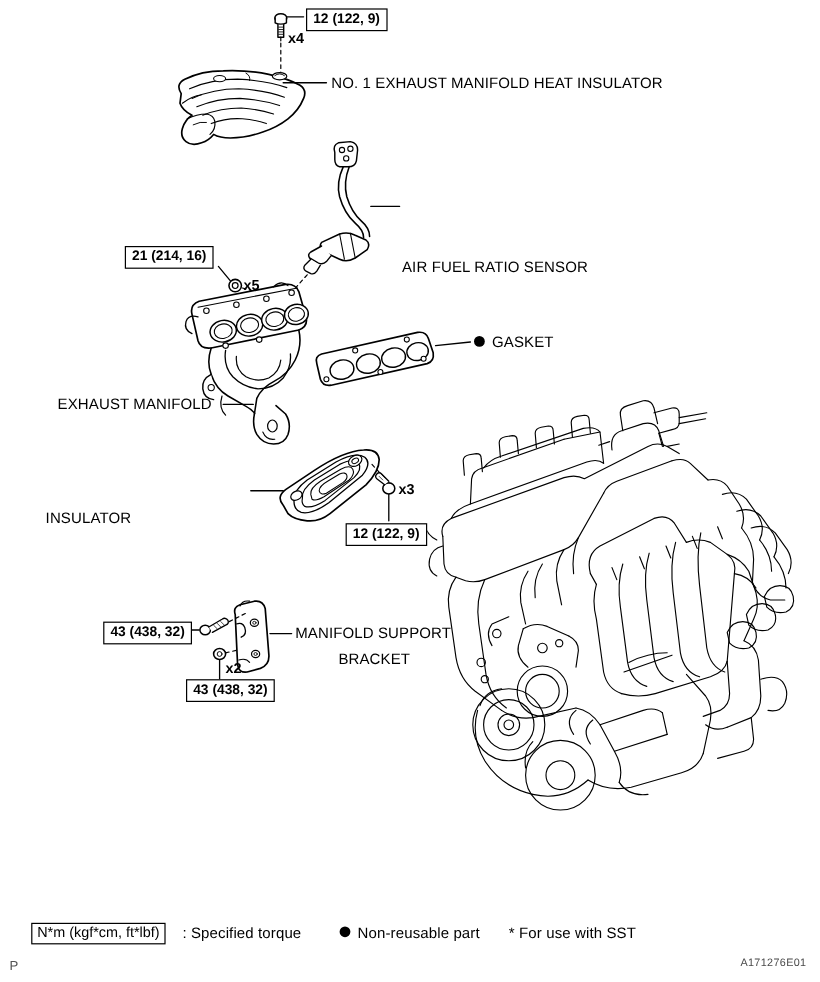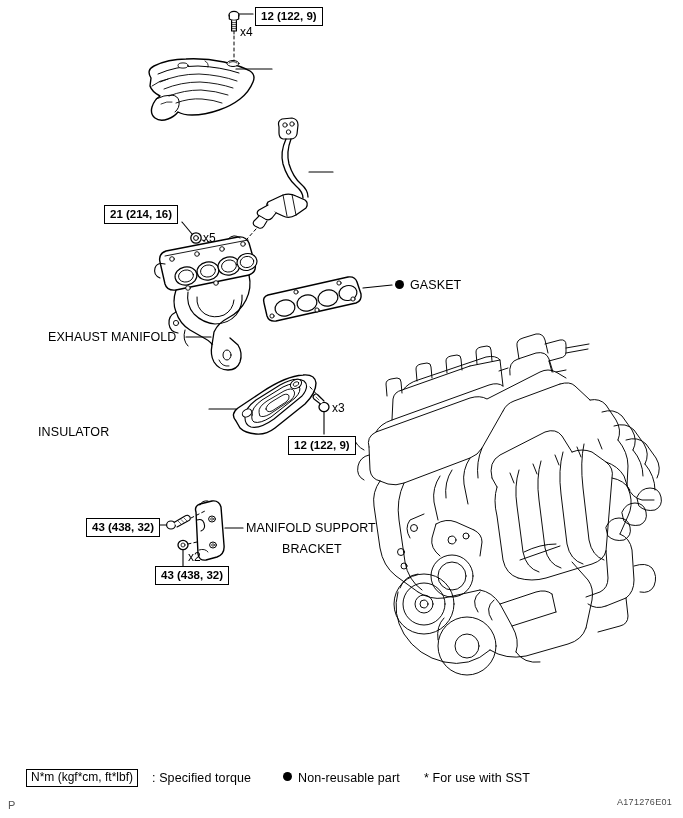--- a/index.html
+++ b/index.html
@@ -47,20 +47,21 @@
     line-height: 14px;
   }
   .torque.two {
     padding: 4px 6px 5px 6px;
     line-height: 22px;
   }
   .qty {
     position: absolute;
     font-size: 12px;
     white-space: nowrap;
+    font-weight: bold;
   }
   .dot {
     position: absolute;
     width: 9px;
     height: 9px;
     border-radius: 50%;
     background: #000;
   }
   .legend-box {
     position: absolute;
@@ -376,21 +377,23 @@
 
         <path d="M499 371 L508 368"></path>
         <path d="M556 372 L566 370"></path>
       </g>
     </g>
   </svg>
 
   <div class="torque" style="left:255px; top:7px;">12 (122, 9)</div>
   <div class="qty" style="left:240px; top:25px;">x4</div>
 
-
+  <div class="lbl" style="left:276px; top:62px;">NO. 1 EXHAUST MANIFOLD HEAT INSULATOR</div>
+
+  <div class="lbl" style="left:335px; top:216px;">AIR FUEL RATIO SENSOR</div>
 
   <div class="torque" style="left:104px; top:205px;">21 (214, 16)</div>
   <div class="qty" style="left:203px; top:231px;">x5</div>
 
   <div class="lbl" style="left:48px; top:330px;">EXHAUST MANIFOLD</div>
 
   <div class="dot" style="left:395px; top:280px;"></div>
   <div class="lbl" style="left:410px; top:278px;">GASKET</div>
 
   <div class="lbl" style="left:38px; top:425px;">INSULATOR</div>

